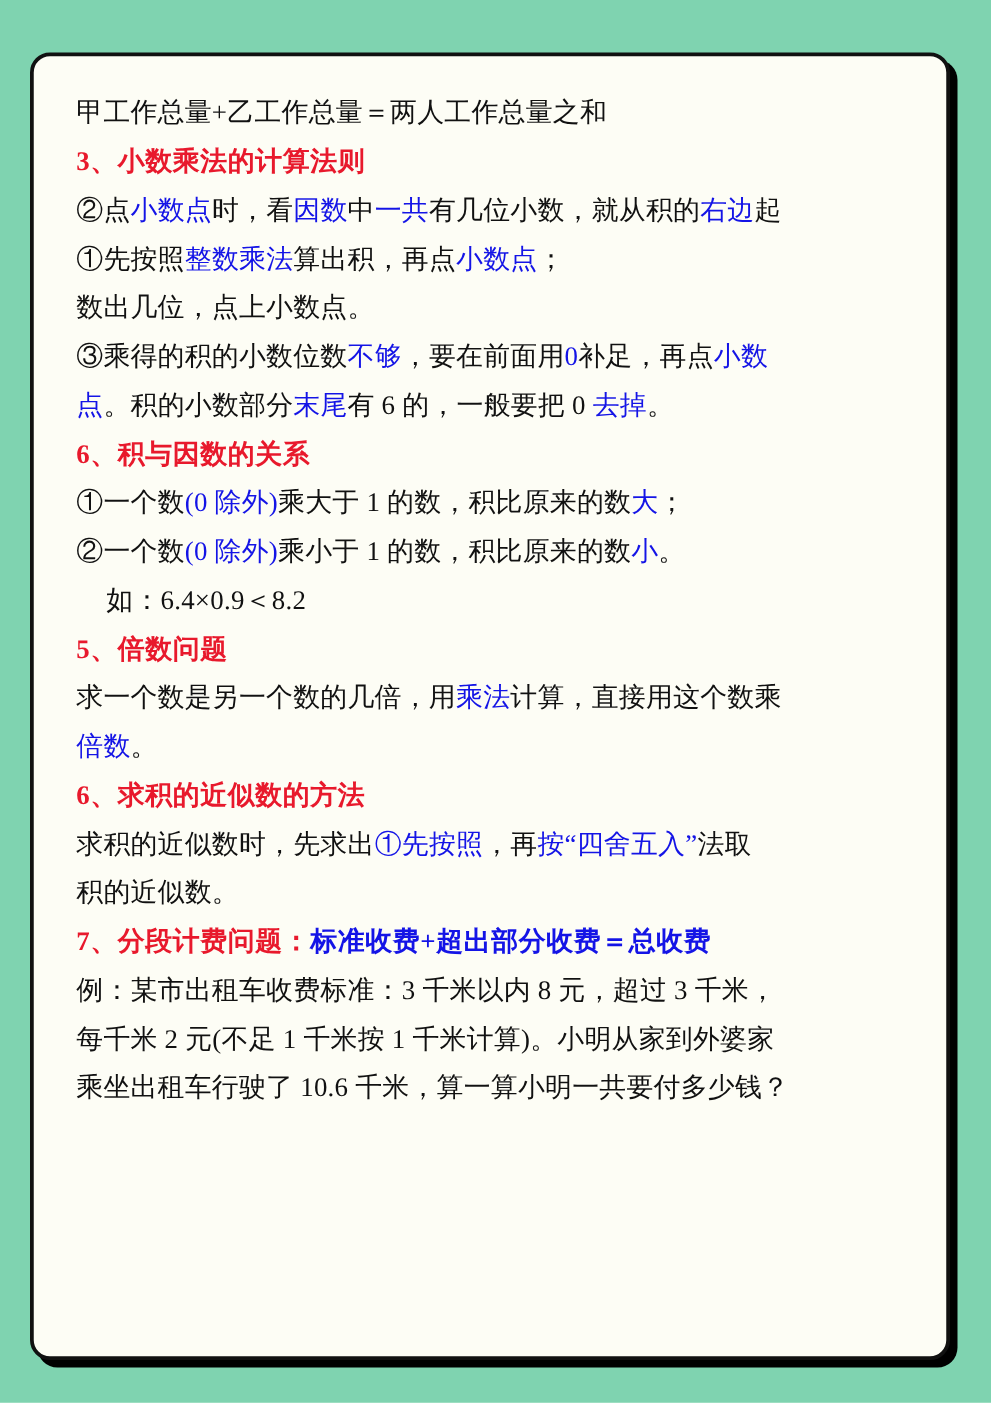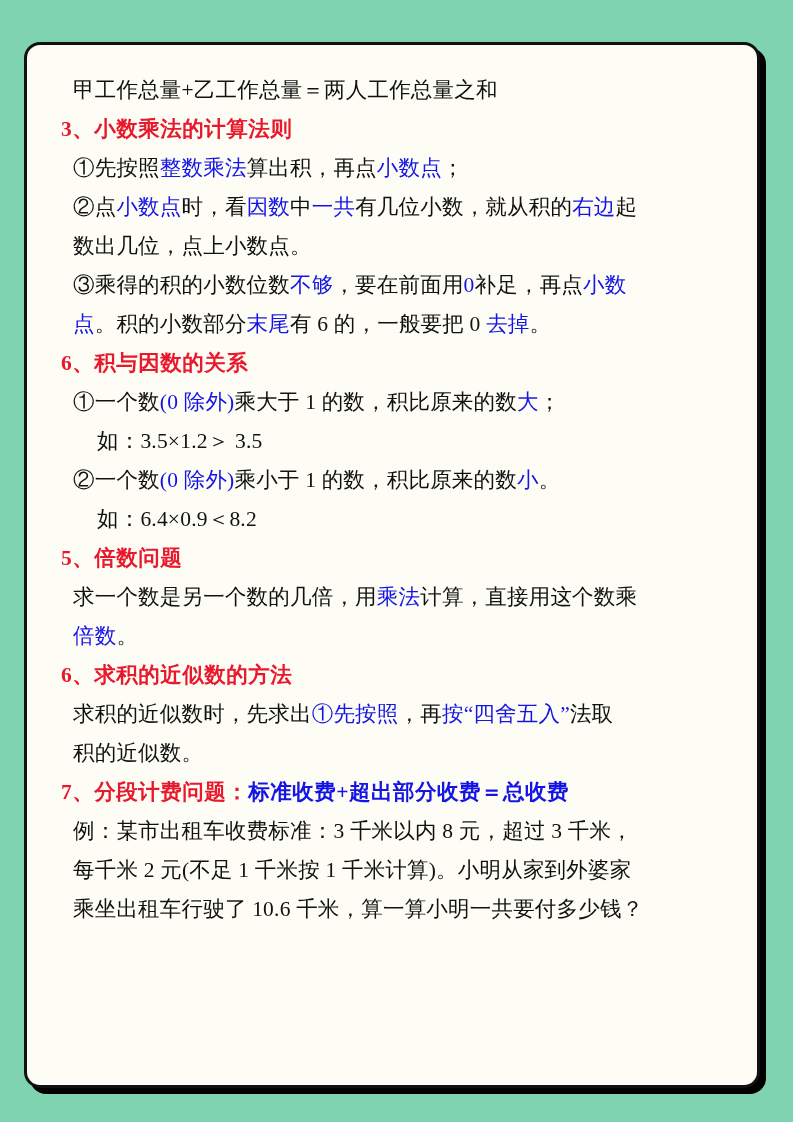--- a/index.html
+++ b/index.html
@@ -38,21 +38,21 @@
     background: #fdfdf5;
     border: 3px solid #111111;
     border-radius: 16px;
     box-sizing: border-box;
     overflow: hidden;
   }
   .content {
     padding: 26px 34px 10px 34px;
   }
   p.line {
-    margin: 0 0 1px 12px;
+    margin: 0 0 1px 0;
     font-size: 21.5px;
     line-height: 38px;
     color: #111111;
     letter-spacing: 0.2px;
     white-space: pre-wrap;
   }
   p.heading {
     margin: 0 0 1px 0;
     font-size: 21.5px;
     line-height: 38px;
@@ -72,35 +72,34 @@
 
 <div class="page">
   <div class="card-shadow"></div>
   <div class="card">
     <div class="content">
 
       <p class="line"><span>甲工作总量+乙工作总量＝两人工作总量之和</span></p>
 
       <p class="heading"><span>3、小数乘法的计算法则</span></p>
 
+      <p class="line"><span>②点</span><span class="hl-blue">小数点</span><span>时，看</span><span class="hl-blue">因数</span><span>中</span><span class="hl-blue">一共</span><span>有几位小数，就从积的</span><span class="hl-blue">右边</span><span>起</span></p>
+
       <p class="line"><span>①先按照</span><span class="hl-blue">整数乘法</span><span>算出积，再点</span><span class="hl-blue">小数点</span><span>；</span></p>
-
-      <p class="line"><span>②点</span><span class="hl-blue">小数点</span><span>时，看</span><span class="hl-blue">因数</span><span>中</span><span class="hl-blue">一共</span><span>有几位小数，就从积的</span><span class="hl-blue">右边</span><span>起</span></p>
 
       <p class="line"><span>数出几位，点上小数点。</span></p>
 
       <p class="line"><span>③乘得的积的小数位数</span><span class="hl-blue">不够</span><span>，要在前面用</span><span class="hl-blue">0</span><span>补足，再点</span><span class="hl-blue">小数</span></p>
 
       <p class="line"><span class="hl-blue">点</span><span>。积的小数部分</span><span class="hl-blue">末尾</span><span>有 6 的，一般要把 0 </span><span class="hl-blue">去掉</span><span>。</span></p>
 
       <p class="heading"><span>6、积与因数的关系</span></p>
 
       <p class="line"><span>①一个数</span><span class="hl-blue">(0 除外)</span><span>乘大于 1 的数，积比原来的数</span><span class="hl-blue">大</span><span>；</span></p>
 
-      <p class="line num-line" style="padding-left:24px"><span>如：3.5×1.2＞ 3.5</span></p>
 
       <p class="line"><span>②一个数</span><span class="hl-blue">(0 除外)</span><span>乘小于 1 的数，积比原来的数</span><span class="hl-blue">小</span><span>。</span></p>
 
       <p class="line num-line" style="padding-left:24px"><span>如：6.4×0.9＜8.2</span></p>
 
       <p class="heading"><span>5、倍数问题</span></p>
 
       <p class="line"><span>求一个数是另一个数的几倍，用</span><span class="hl-blue">乘法</span><span>计算，直接用这个数乘</span></p>
 
       <p class="line"><span class="hl-blue">倍数</span><span>。</span></p>

